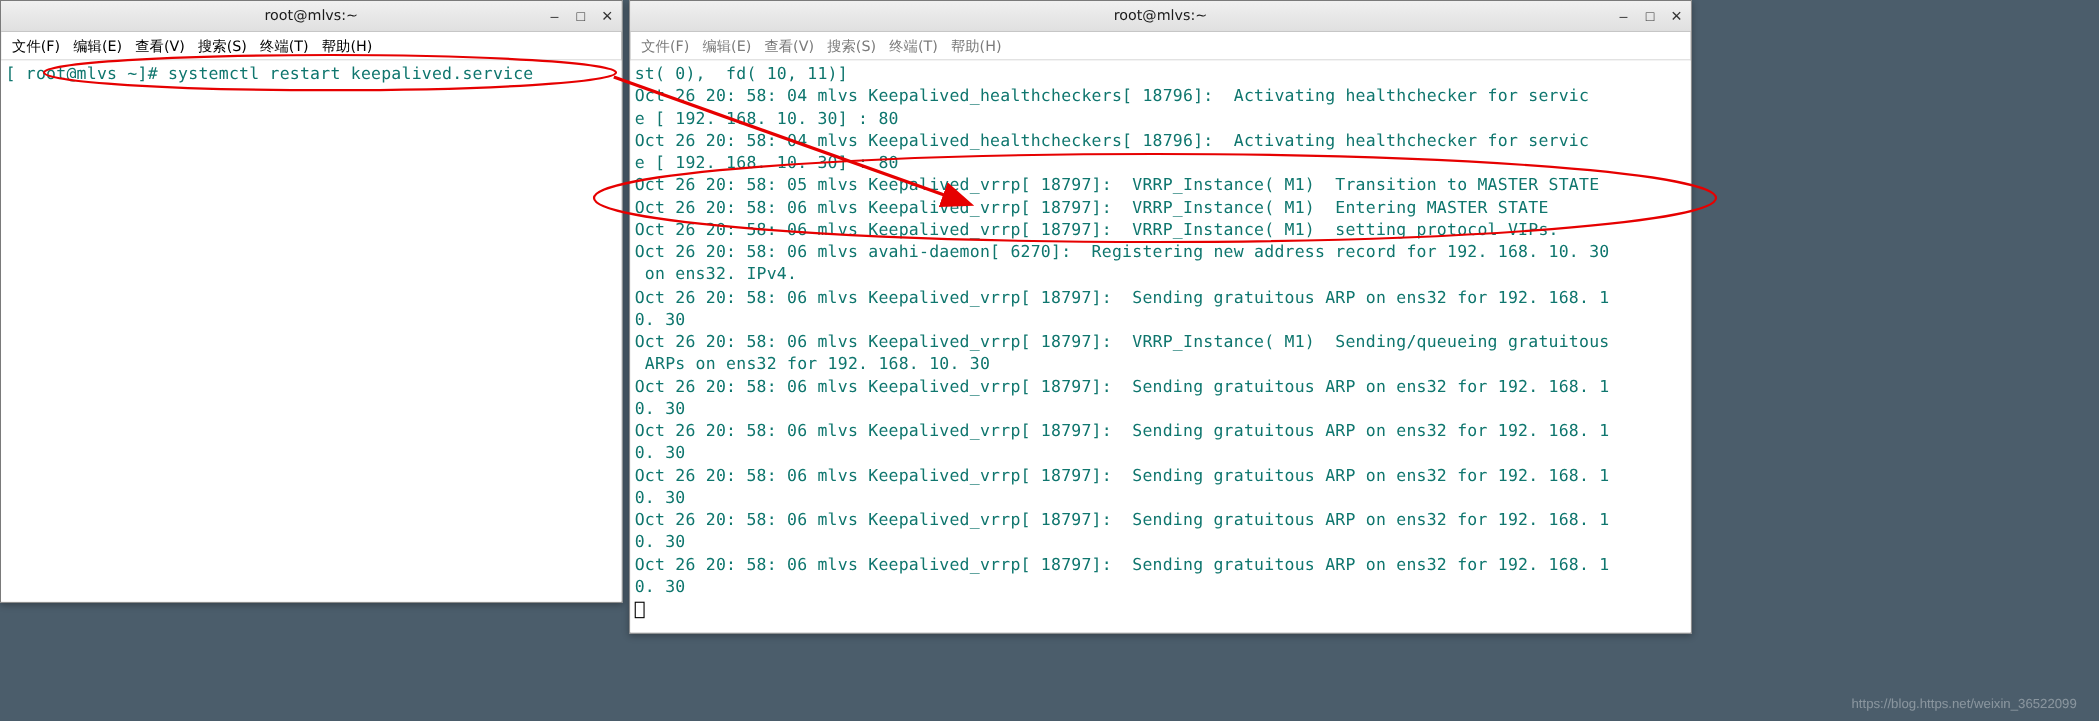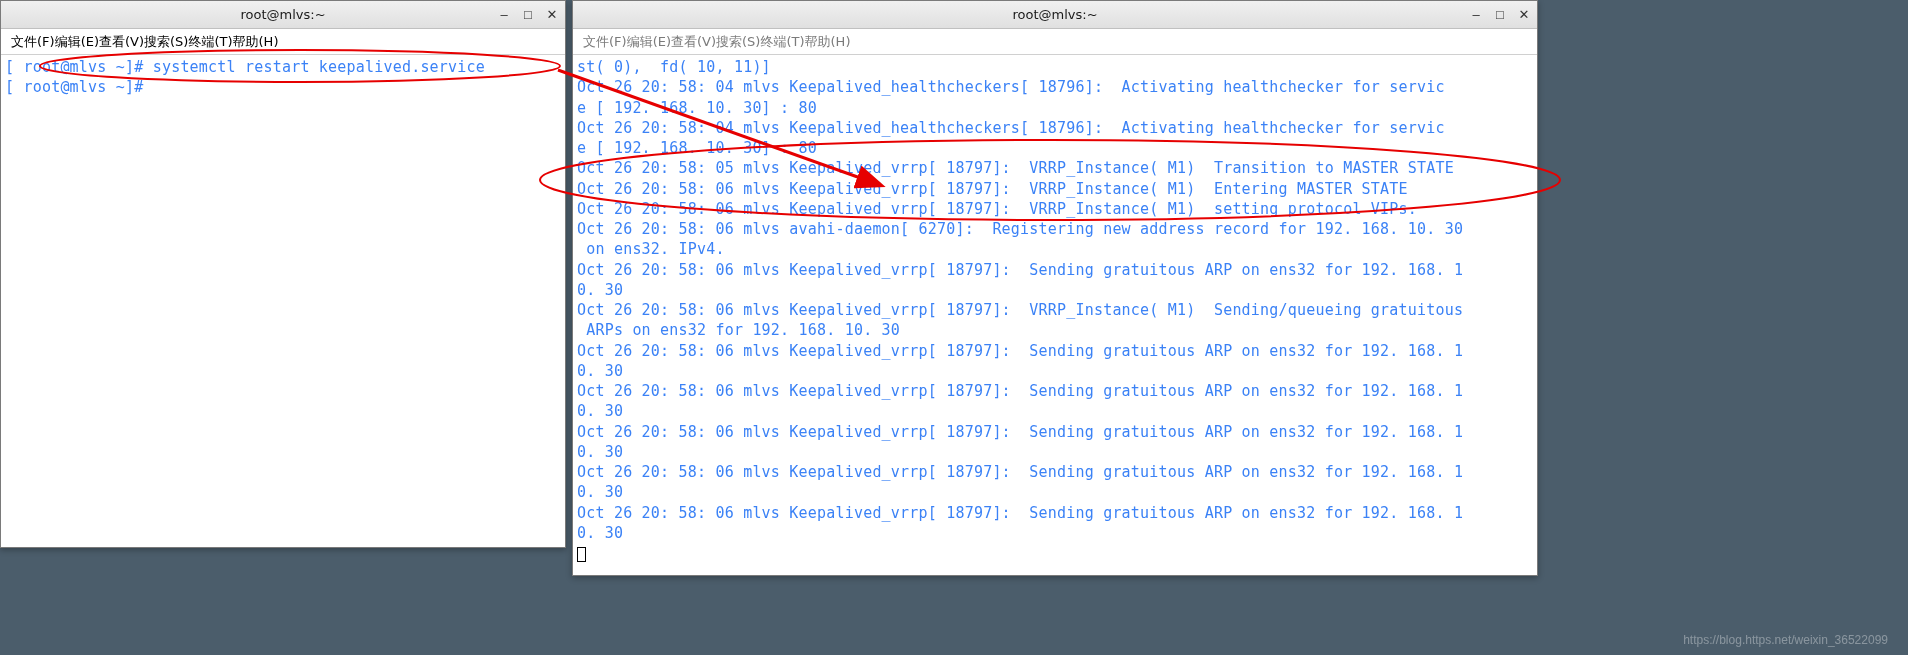--- a/index.html
+++ b/index.html
@@ -66,32 +66,33 @@
       justify-content: center;
       color: #333;
       cursor: pointer;
       font-family: sans-serif;
       font-size: 13px;
     }
     .menubar {
       height: 26px;
       display: flex;
       align-items: center;
+      gap: 12px;
       padding: 0 10px;
       border-bottom: 1px solid #d0d0d0;
       color: #7b7b7b;
       font-family: "DejaVu Sans", sans-serif;
       font-size: 13px;
     }
     .menubar.active { color: #000; }
     .menu-item { cursor: pointer; }
     .terminal-body {
       flex: 1;
       background: #ffffff;
-      color: #3b82f6;
+      color: #0f766e;
       white-space: pre;
       overflow: hidden;
       padding: 2px 4px;
       line-height: 1.35;
       letter-spacing: 0.2px;
       font-size: 15px;
     }
     .terminal-body .ln { display: block; }
     svg.annotation { position:absolute; left:0; top:0; pointer-events:none; }
     .watermark {
@@ -124,21 +125,21 @@
     </div>
   </div>
   <div class="menubar active">
     <span class="menu-item">文件(F)</span>
     <span class="menu-item">编辑(E)</span>
     <span class="menu-item">查看(V)</span>
     <span class="menu-item">搜索(S)</span>
     <span class="menu-item">终端(T)</span>
     <span class="menu-item">帮助(H)</span>
   </div>
-  <div class="terminal-body" id="term-left"><span class="ln">[ root@mlvs ~]# systemctl restart keepalived.service</span><span class="ln">[ root@mlvs ~]#</span></div>
+  <div class="terminal-body" id="term-left"><span class="ln">[ root@mlvs ~]# systemctl restart keepalived.service</span></div>
 </div>
 
 <div class="window right">
   <div class="titlebar">
     <span class="title">root@mlvs:~</span>
     <div class="win-controls">
       <span class="btn">–</span>
       <span class="btn">□</span>
       <span class="btn">✕</span>
     </div>

